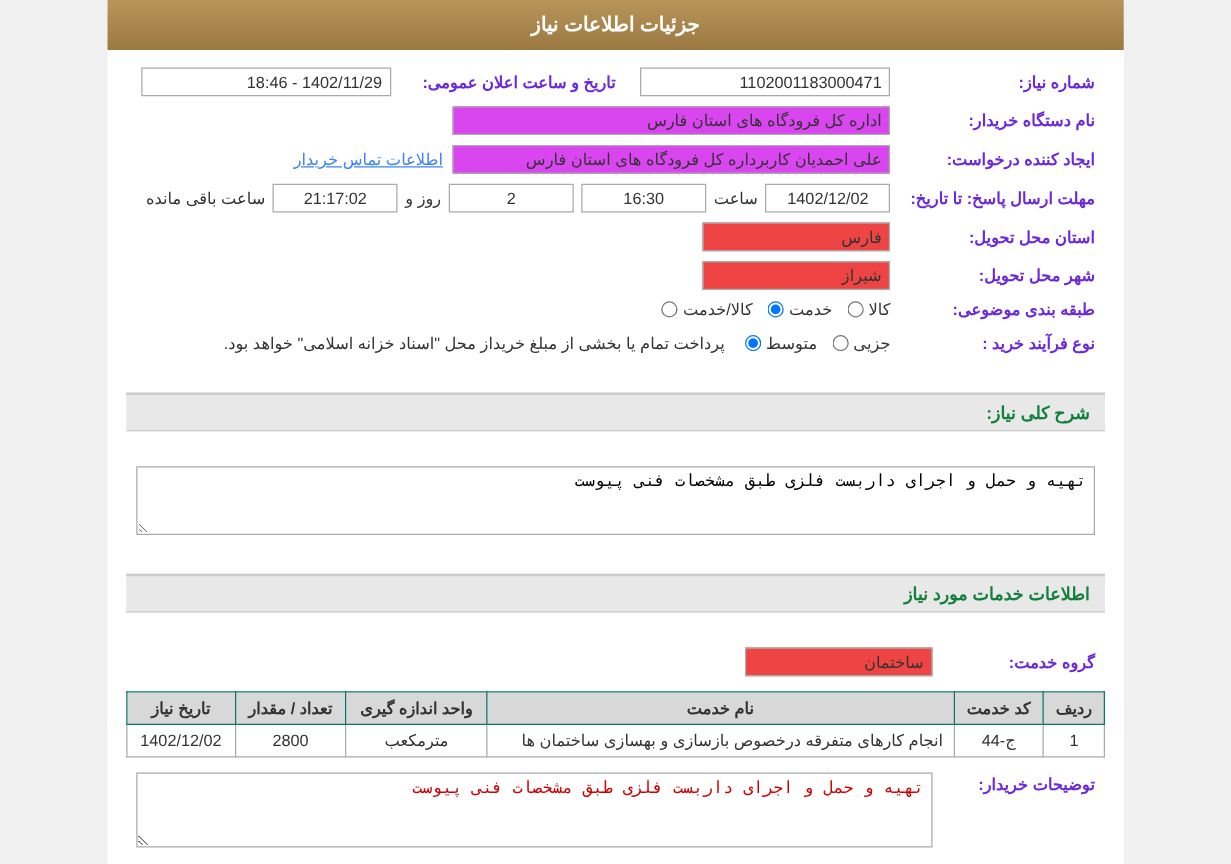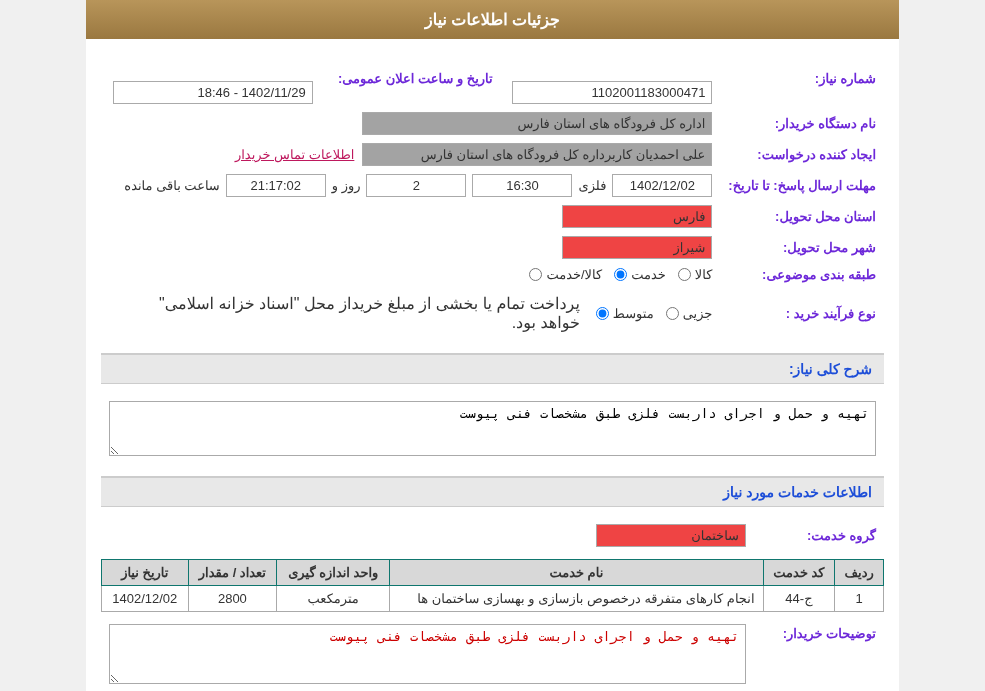--- a/index.html
+++ b/index.html
@@ -48,51 +48,50 @@
     .value-cell {
       text-align: right;
     }
     .input-box {
       border: 1px solid #aaa;
       background: #fff;
       padding: 3px 6px;
       display: inline-block;
       min-width: 200px;
       text-align: right;
-      margin-top: 28px;
     }
     .input-box-wide {
       border: 1px solid #aaa;
-      background: #a3a3a3;
+      background: #d946ef;
       padding: 3px 6px;
       display: inline-block;
       width: 350px;
       text-align: right;
     }
     .input-box-narrow {
       border: 1px solid #aaa;
       background: #ef4444;
       padding: 3px 6px;
       display: inline-block;
       width: 150px;
       text-align: right;
     }
     .section-title {
       background: #e8e8e8;
       border-top: 2px solid #ccc;
       border-bottom: 1px solid #ccc;
       padding: 6px 12px;
       font-weight: bold;
       font-size: 14px;
-      color: #1d4ed8;
-      margin: 13px 0;
+      color: #15803d;
+      margin: 24px 0;
       text-align: right;
     }
     .link-blue {
-      color: #be185d;
+      color: #3b82f6;
       text-decoration: underline;
       cursor: pointer;
     }
     .row-flex {
       display: flex;
       align-items: center;
       gap: 8px;
       direction: rtl;
     }
     .radio-group {
@@ -216,21 +215,21 @@
             <div class="input-box-wide">علی  احمدیان کاربرداره کل فرودگاه های استان فارس</div>
             <span class="link-blue">اطلاعات تماس خریدار</span>
           </div>
         </td>
       </tr>
       <tr>
         <td class="label-cell">مهلت ارسال پاسخ: تا تاریخ:</td>
         <td colspan="3">
           <div class="row-date">
             <div class="small-box">1402/12/02</div>
-            <span>فلزی</span>
+            <span>ساعت</span>
             <div class="small-box">16:30</div>
             <div class="small-box">2</div>
             <span>روز و</span>
             <div class="small-box">21:17:02</div>
             <span>ساعت باقی مانده</span>
           </div>
         </td>
       </tr>
       <tr>
         <td class="label-cell">استان محل تحویل:</td>
@@ -270,21 +269,21 @@
             <div class="radio-group">
               <div class="radio-item">
                 <span>جزیی</span>
                 <input type="radio" name="purchase" style="">
               </div>
               <div class="radio-item">
                 <span>متوسط</span>
                 <input type="radio" name="purchase" checked="" style="">
               </div>
             </div>
-            <span class="notice-text" style="font-size:16px; color:#333;">پرداخت تمام یا بخشی از مبلغ خریداز محل "اسناد خزانه اسلامی" خواهد بود.</span>
+            <span class="notice-text" style="font-size:13px; color:#333;">پرداخت تمام یا بخشی از مبلغ خریداز محل "اسناد خزانه اسلامی" خواهد بود.</span>
           </div>
         </td>
       </tr>
     </tbody>
       </table>
 
     <div class="section-title">
       <span>شرح کلی نیاز:</span>
     </div>
     <div style="padding: 4px 8px;">

